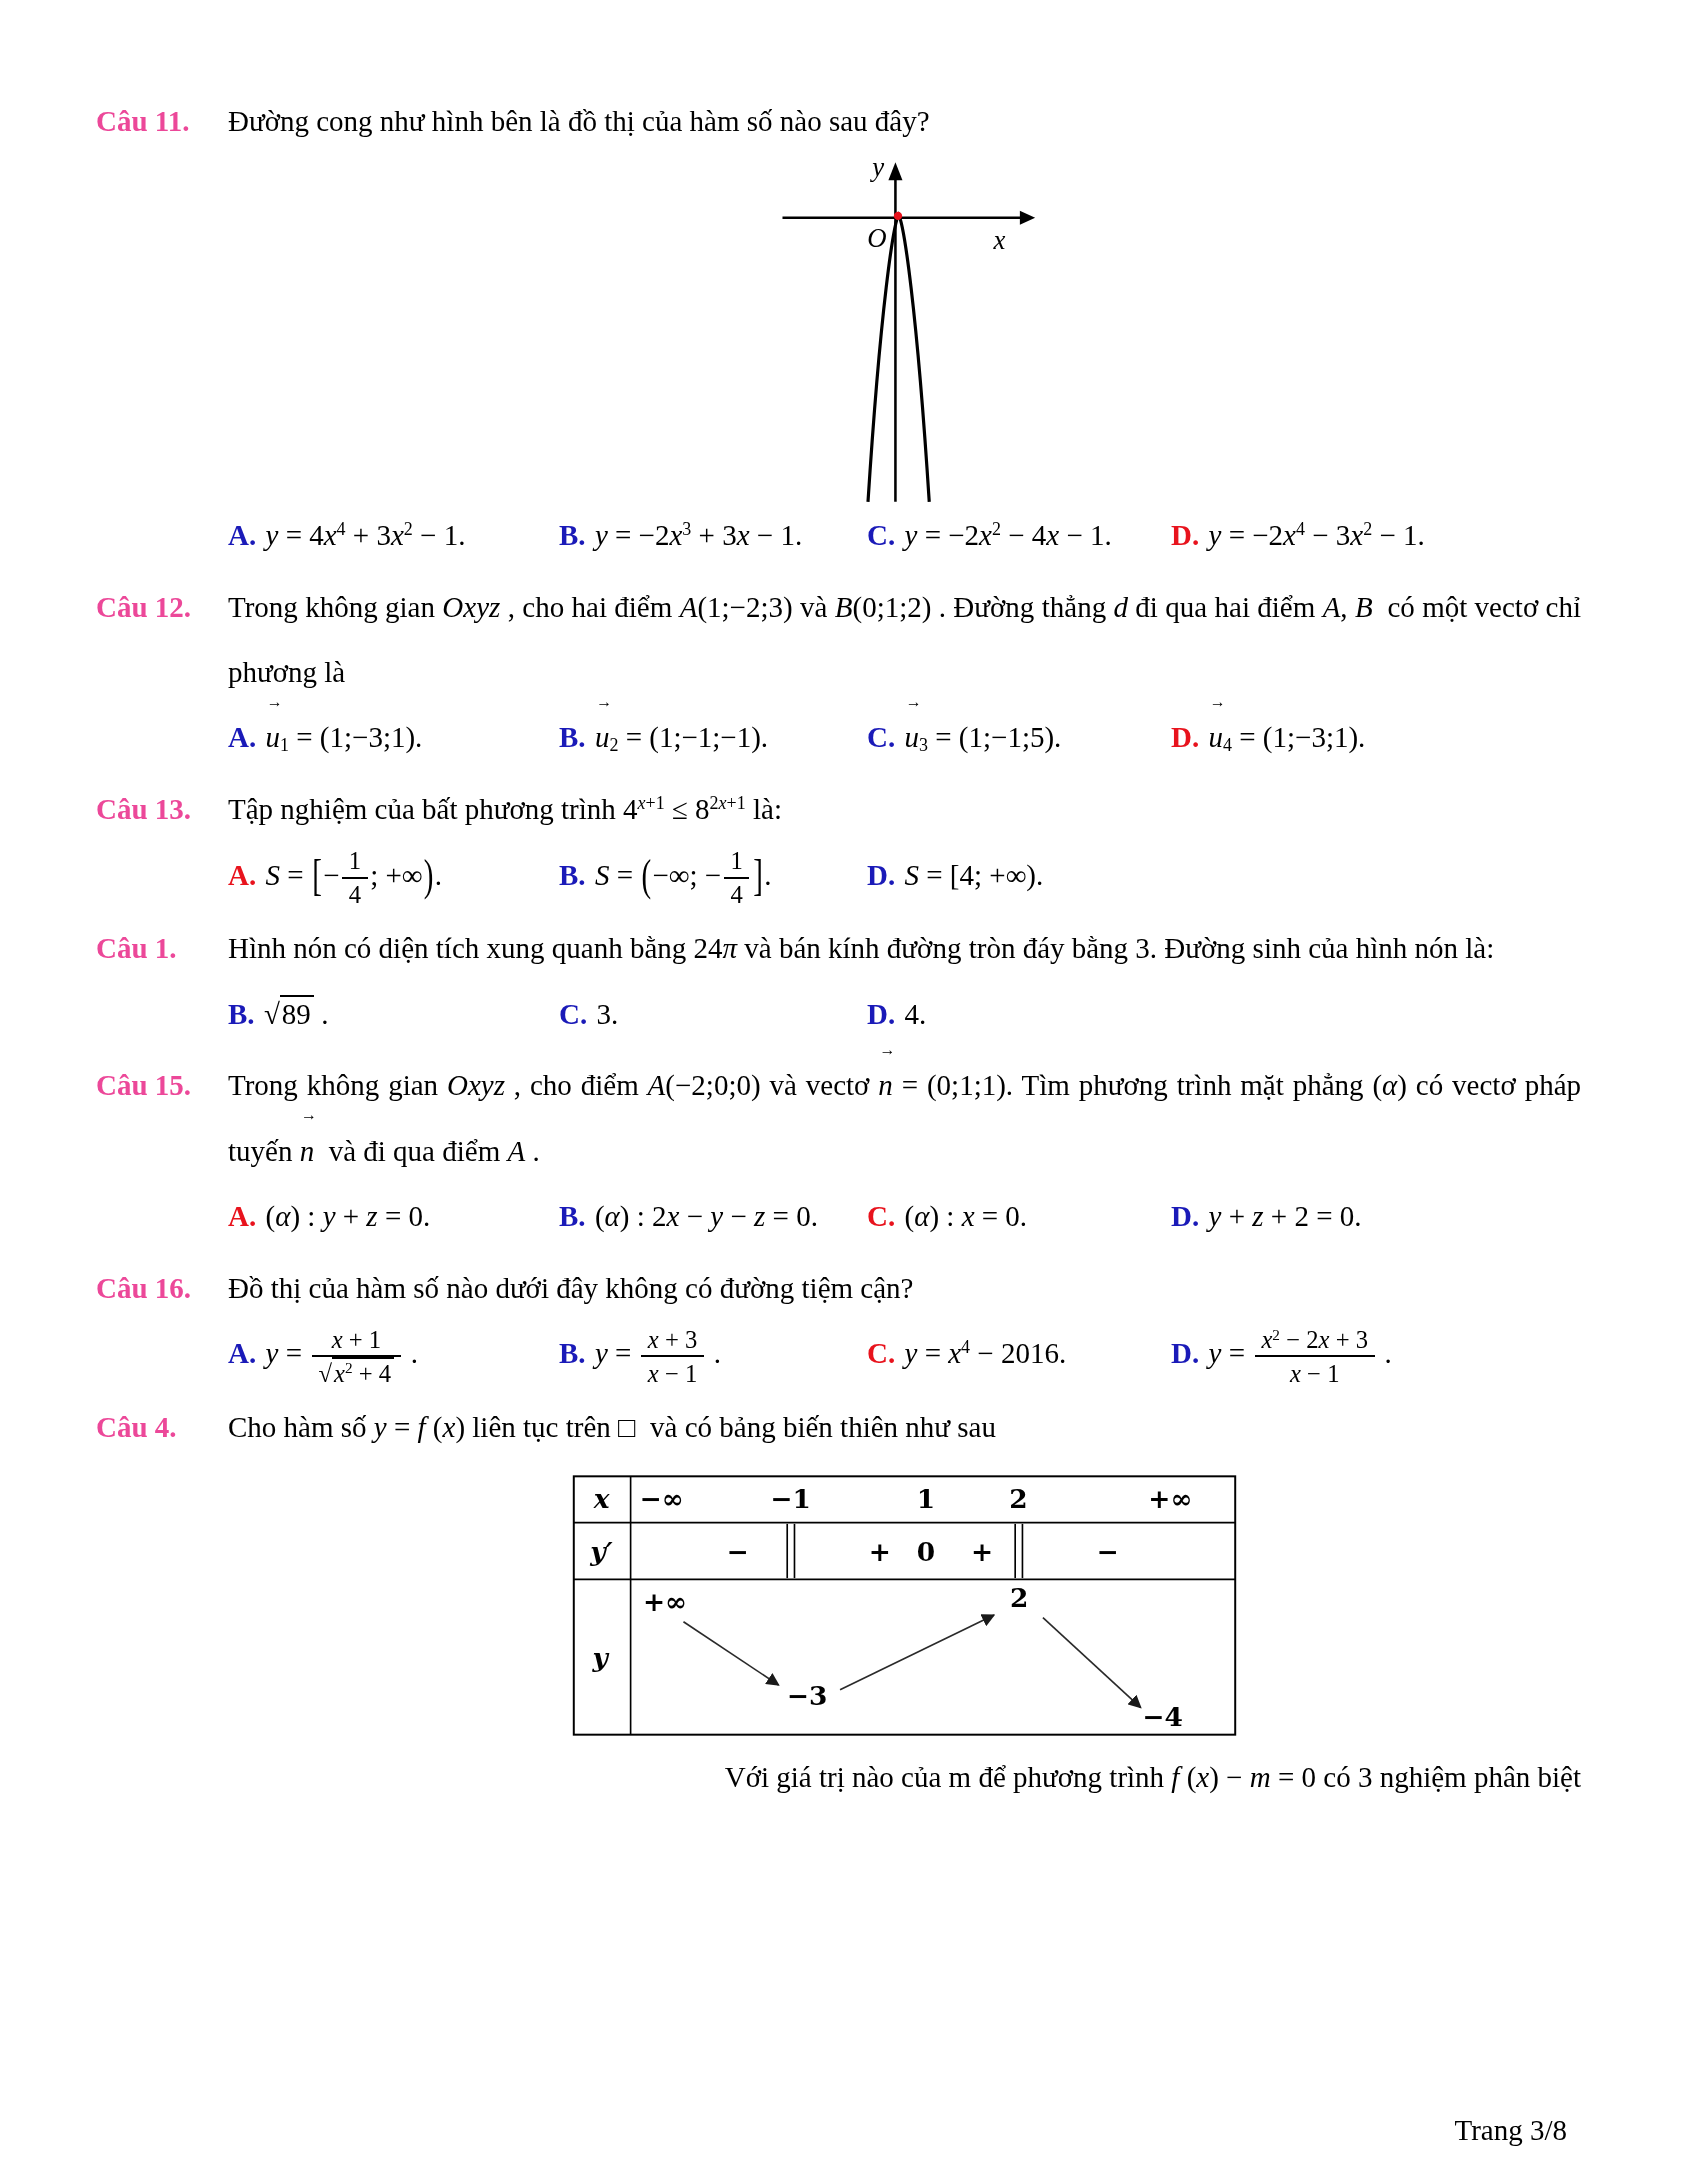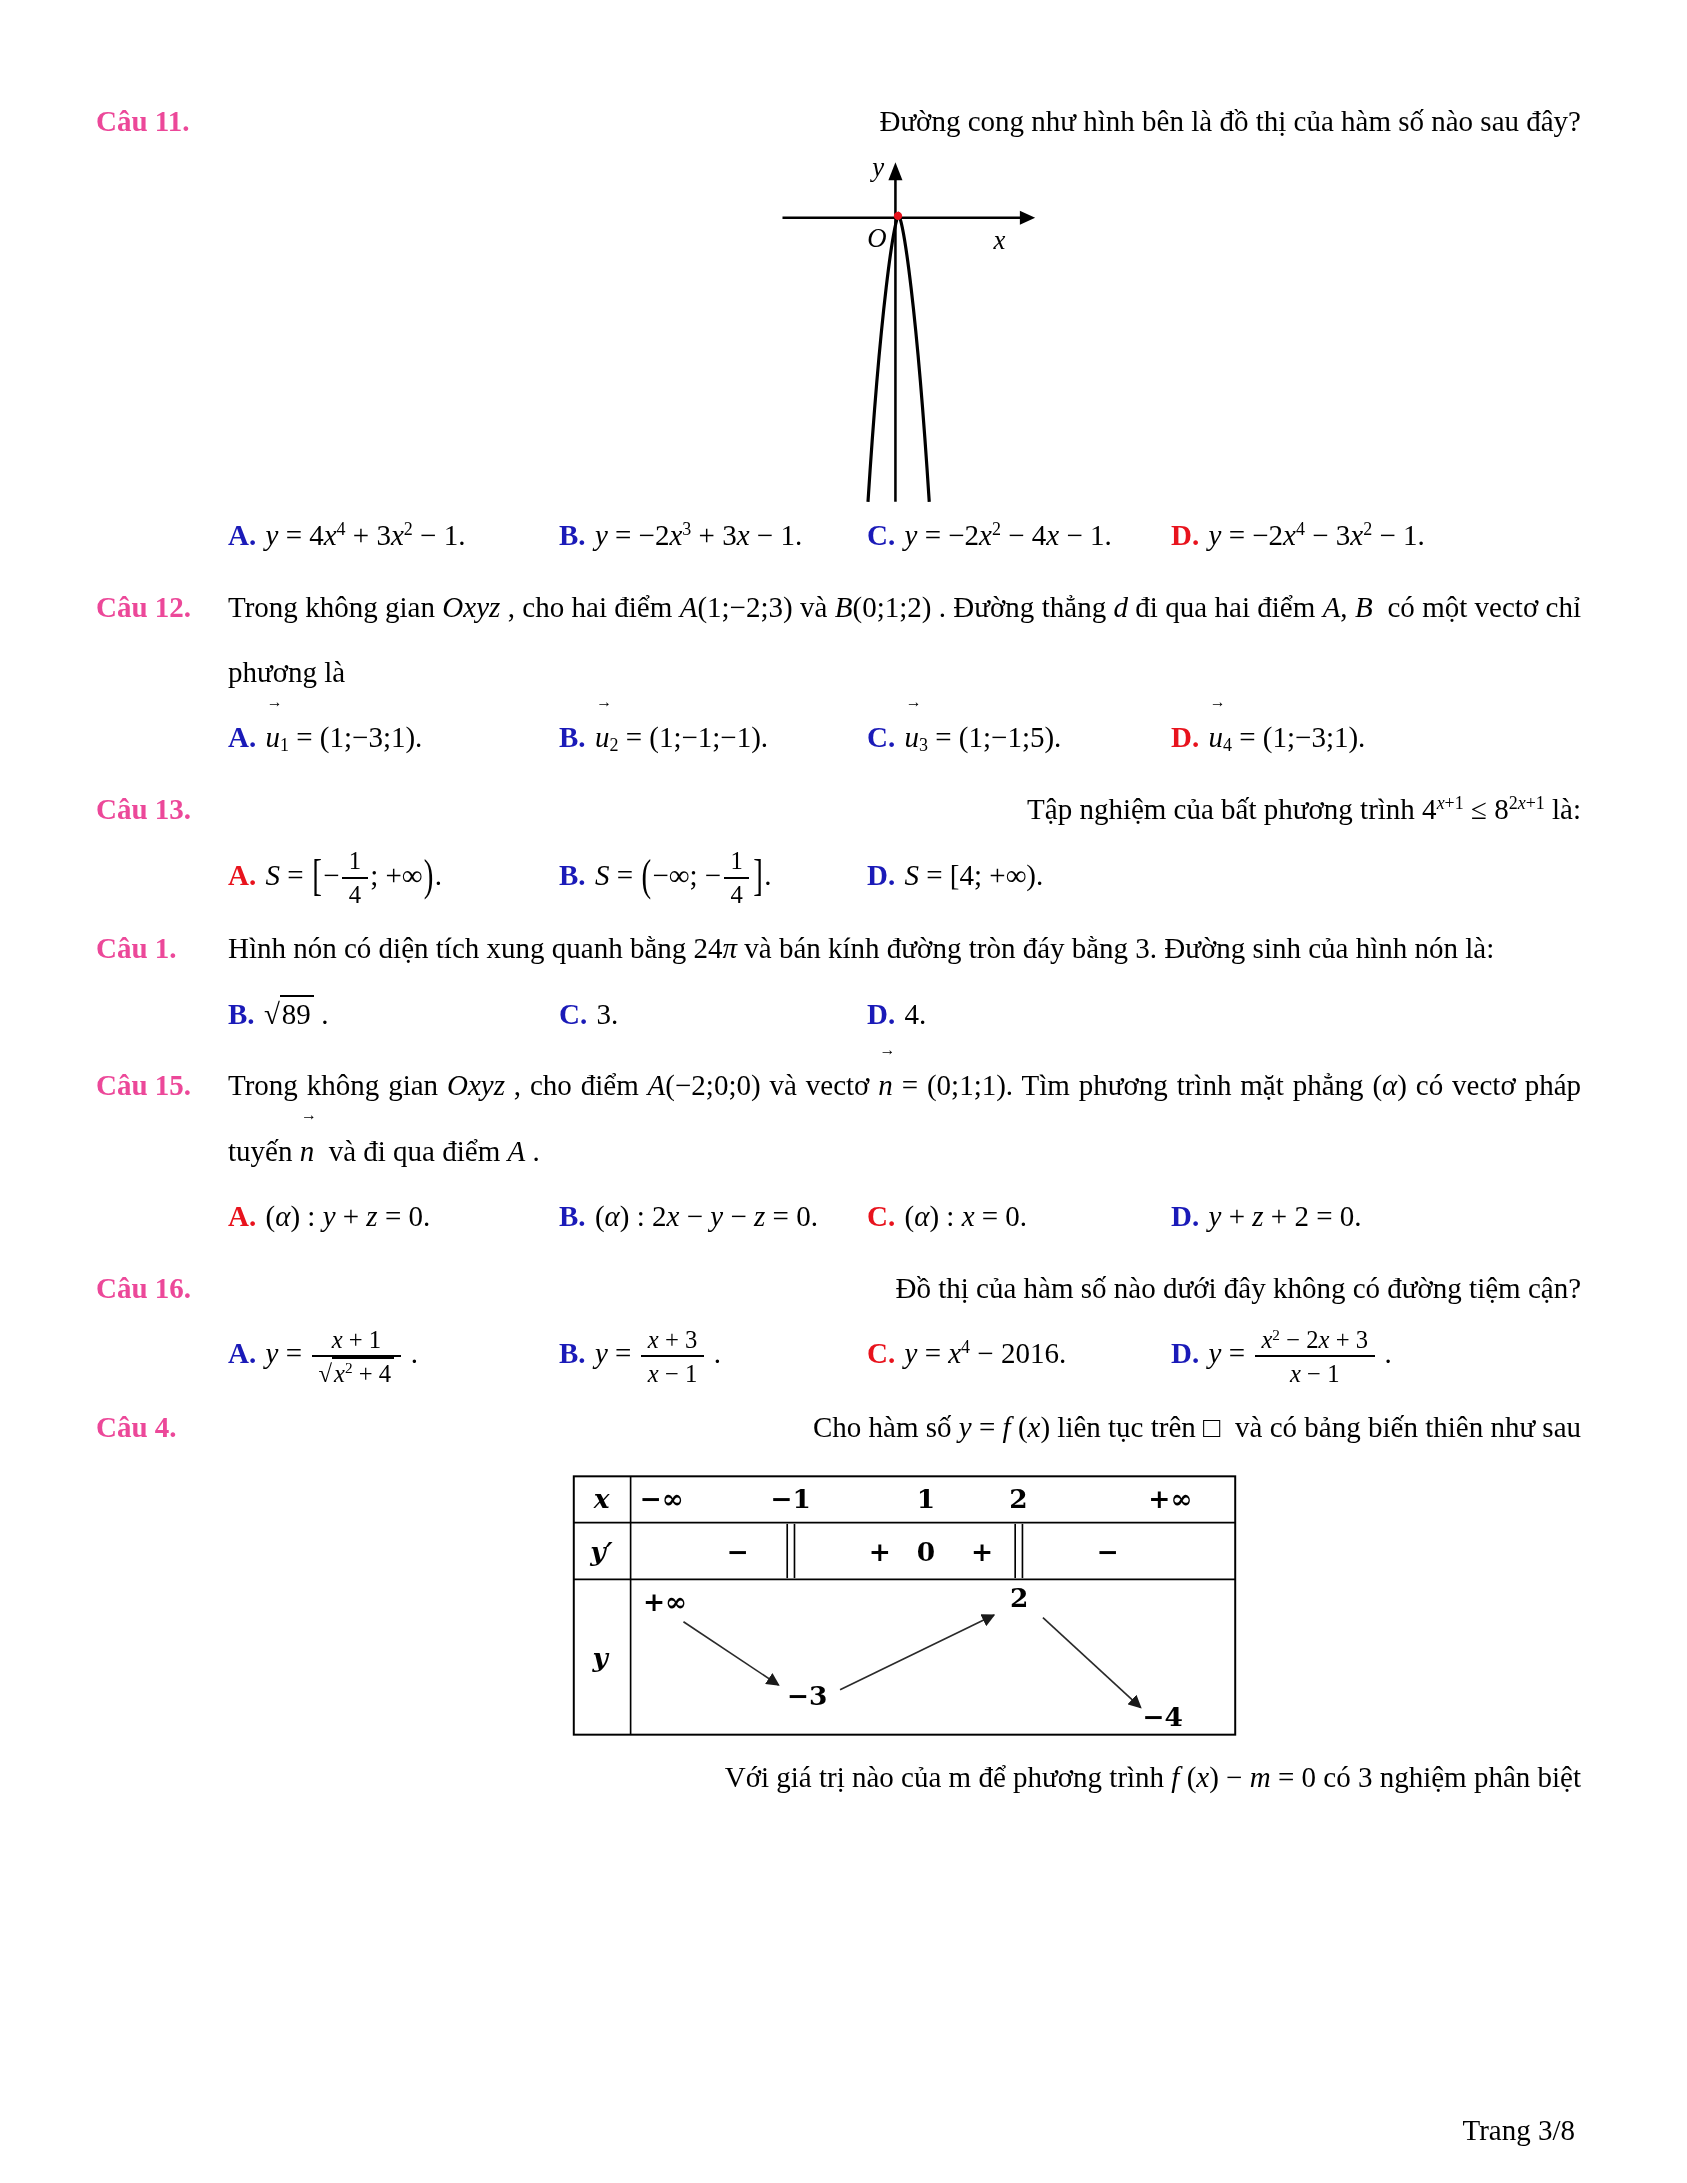--- a/index.html
+++ b/index.html
@@ -9,21 +9,21 @@
     font-family:"Liberation Serif", serif;
     font-size:29px; color:#000;
   }
   .page {
     position:relative; width:1687px; height:2183px;
     background:#fff; padding:89px 106px 0 96px; overflow:hidden;
   }
   .question { display:flex; align-items:flex-start; margin-bottom:6.6px; }
   .q-label { flex:0 0 132px; font-weight:700; color:#ec4899; line-height:2.25; }
   .q-body { flex:1; min-width:0; }
-  .q-text { line-height:2.25;text-align:right; }
+  .q-text { line-height:2.25; }
   .q-text.justify { text-align:justify; }
   .options { display:grid; grid-template-columns:331px 308px 304px 1fr; line-height:2.25; align-items:baseline; }
   .opt { white-space:nowrap; }
   .opt-letter { font-weight:700; color:#1a1ab8; margin-right:9.3px; }
   .opt-letter[data-correct="true"] { color:#e8131d; }
   i { font-style:italic; }
   sup, sub { font-size:0.62em; line-height:0; }
   sup { vertical-align:0.55em; }
   sub { vertical-align:-0.22em; }
   .frac { display:inline-flex; flex-direction:column; vertical-align:middle; text-align:center; line-height:1.2; font-size:0.85em; margin:0 2.6px; }
@@ -33,21 +33,21 @@
   .sqrt .rad { border-top:2px solid #000; padding:0.7px 3.3px 0 2px; }
   .bb { display:inline-block; transform:scaleY(1.5); margin:0 1.3px; }
   .vec { position:relative; display:inline-block; }
   .vec .vec-arrow { position:absolute; top:-0.72em; left:0.08em; font-size:0.55em; line-height:1; }
   .graph-wrap { text-align:center; margin:2.6px 0 1.3px 0; line-height:0; }
   .bbt-wrap { text-align:center; margin:14.6px 0 9.3px 0; line-height:0; }
   .curve-svg text { font-family:"Liberation Serif", serif; font-size:42px; font-style:italic; }
   .bbt-svg text { font-family:"DejaVu Serif", serif; font-size:40px; font-weight:700; }
   .bbt-svg text.hv { font-style:italic; }
   .tail { line-height:2.25; margin-top:4px;text-align:right; }
-  .footer { position:absolute; right:112px; bottom:38px; line-height:1; }
+  .footer { position:absolute; right:120px; bottom:38px; line-height:1; }
 </style>
 </head>
 <body>
 
 <div class="page">
 
   <section class="question">
     <span class="q-label">Câu 11.</span>
     <div class="q-body">
       <div class="q-text">Đường cong như hình bên là đồ thị của hàm số nào sau đây?</div>

